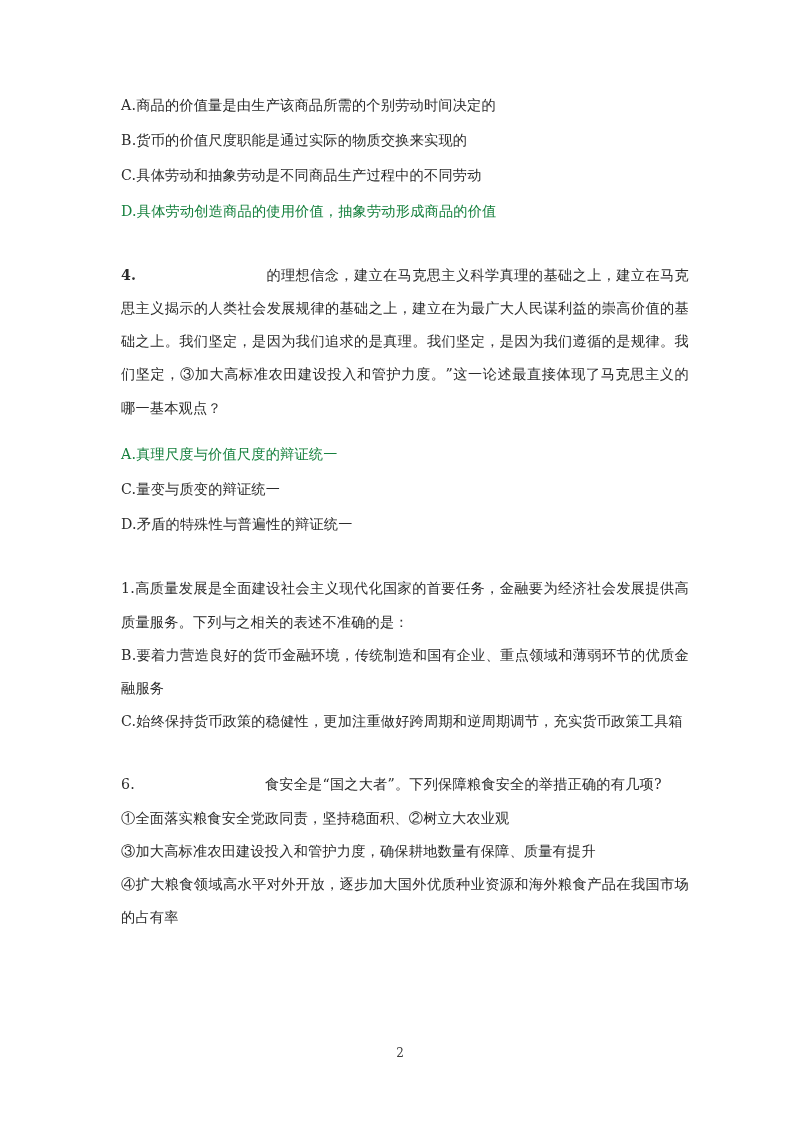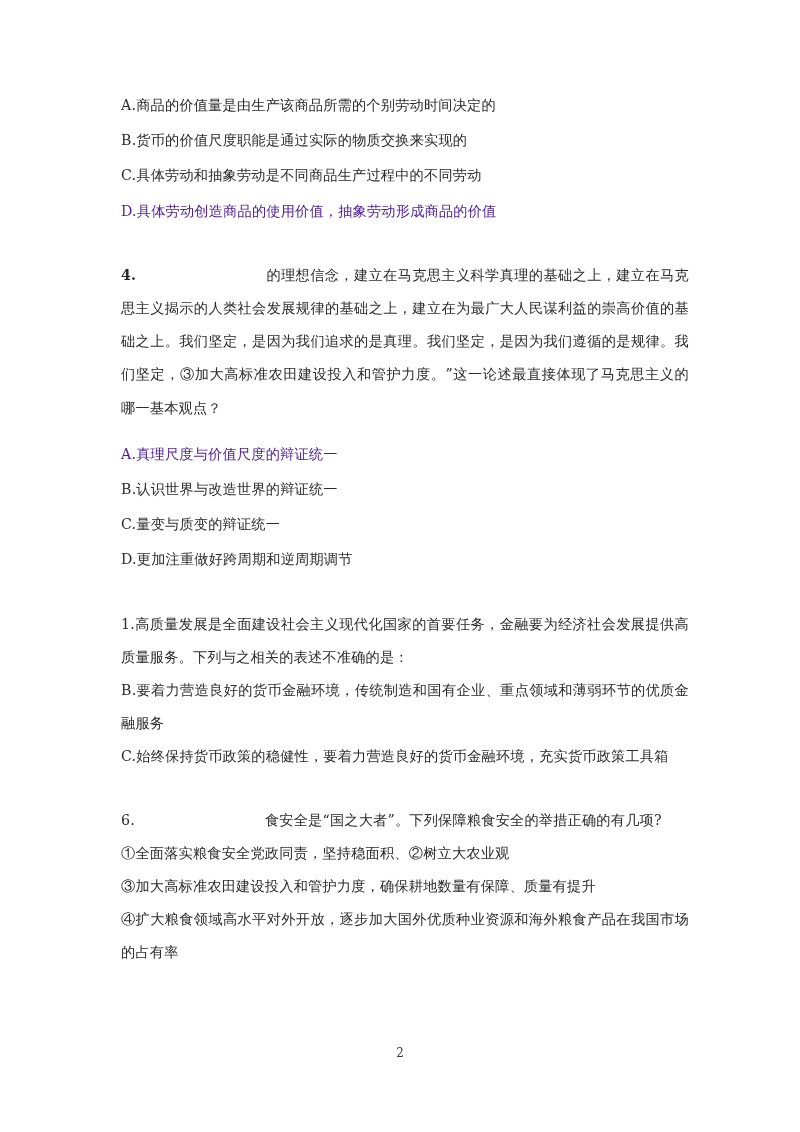--- a/index.html
+++ b/index.html
@@ -32,21 +32,21 @@
     font-size: 14.2px;
     line-height: 33.2px;
     color: #2b2b2b;
     letter-spacing: 0.2px;
     white-space: pre-wrap;
     text-align: justify;
     text-justify: inter-character;
   }
   
   .line.red {
-    color: #4c1d95;
+    color: #15803d;
   }
   
   .para {
     font-family: "DejaVu Serif", "Liberation Serif", serif;
     font-size: 14.2px;
     line-height: 33.2px;
     color: #2b2b2b;
     letter-spacing: 0.2px;
     text-align: justify;
     text-justify: inter-character;
@@ -92,33 +92,32 @@
       <div class="line opt-airy red">D.具体劳动创造商品的使用价值，抽象劳动形成商品的价值</div>
     </div>
 
     <div class="gap-lg"></div>
 
     <div>
       <div class="para"><span class="qnum">4.</span><span class="blank-run"></span><span>的理想信念，建立在马克思主义科学真理的基础之上，建立在马克思主义揭示的人类社会发展规律的基础之上，建立在为最广大人民谋利益的崇高价值的基础之上。我们坚定，是因为我们追求的是真理。我们坚定，是因为我们遵循的是规律。我们坚定，③加大高标准农田建设投入和管护力度。”这一论述最直接体现了马克思主义的哪一基本观点？</span></div>
       <div class="gap-sm"></div>
       <div>
         <div class="line opt-airy red">A.真理尺度与价值尺度的辩证统一</div>
-        <div class="line opt-airy">B.认识世界与改造世界的辩证统一</div>
         <div class="line opt-airy">C.量变与质变的辩证统一</div>
-        <div class="line opt-airy">D.更加注重做好跨周期和逆周期调节</div>
+        <div class="line opt-airy">D.矛盾的特殊性与普遍性的辩证统一</div>
       </div>
     </div>
 
     <div class="gap-lg"></div>
 
     <div>
       <div class="para">1.高质量发展是全面建设社会主义现代化国家的首要任务，金融要为经济社会发展提供高质量服务。下列与之相关的表述不准确的是：</div>
       <div>
         <div class="para">B.要着力营造良好的货币金融环境，传统制造和国有企业、重点领域和薄弱环节的优质金融服务</div>
-        <div class="para">C.始终保持货币政策的稳健性，要着力营造良好的货币金融环境，充实货币政策工具箱</div>
+        <div class="para">C.始终保持货币政策的稳健性，更加注重做好跨周期和逆周期调节，充实货币政策工具箱</div>
       </div>
     </div>
 
     <div class="gap-lg"></div>
 
     <div>
       <div class="para"><span>6.</span><span class="blank-run"></span><span>食安全是“国之大者”。下列保障粮食安全的举措正确的有几项?</span></div>
       <div>
         <div class="para">①全面落实粮食安全党政同责，坚持稳面积、②树立大农业观</div>
         <div class="para">③加大高标准农田建设投入和管护力度，确保耕地数量有保障、质量有提升</div>

